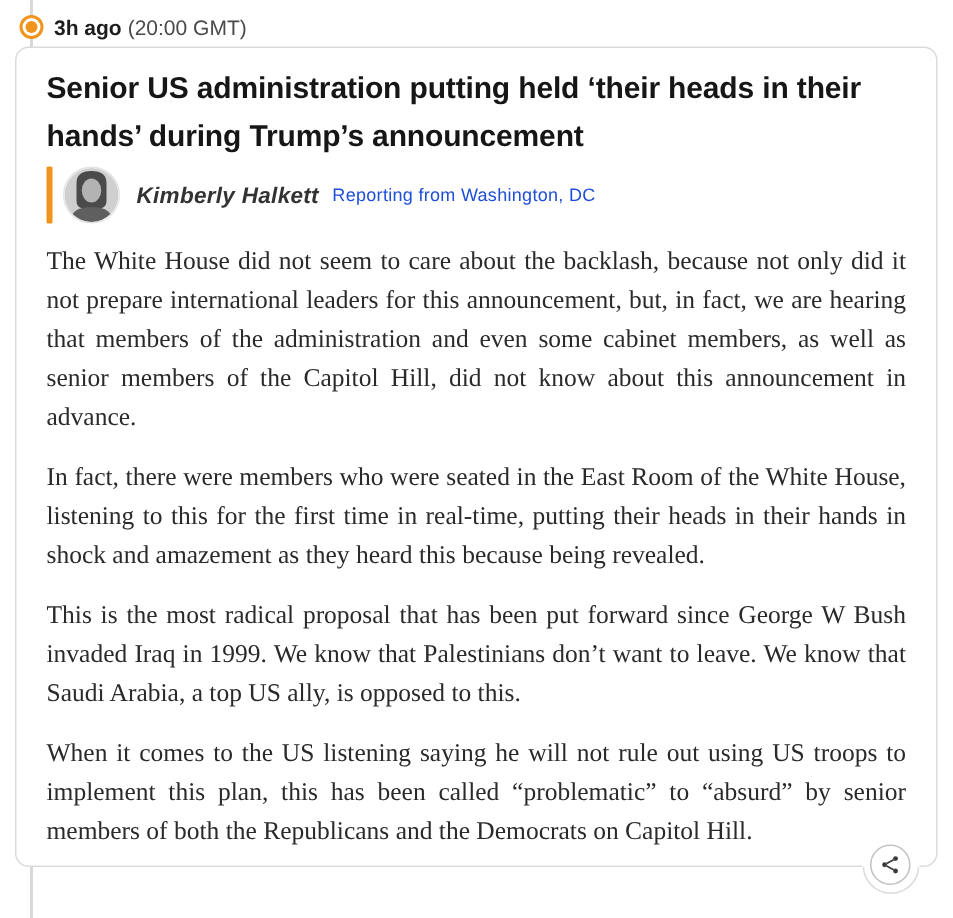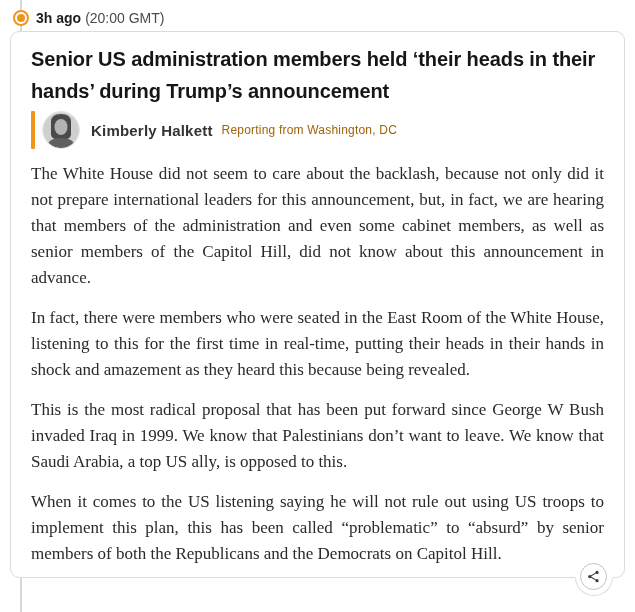--- a/index.html
+++ b/index.html
@@ -91,25 +91,26 @@
     flex: 0 0 auto;
     border: 1px solid #e3e3e3;
     box-sizing: border-box;
   }
   .author-name {
     margin-left: 11px;
     font-size: 15px;
     font-weight: bold;
     color: #333333;
     letter-spacing: 0.2px;
+    font-style: italic;
   }
   .author-role {
     margin-left: 9px;
     font-size: 12px;
-    color: #a16207;
+    color: #1d4ed8;
     letter-spacing: 0.2px;
   }
   .body p {
     margin: 10px 0 14px 0;
     font-family: "Liberation Serif", serif;
     font-size: 17px;
     line-height: 26px;
     color: #2a2a2a;
     text-align: justify;
     hyphens: auto;
@@ -159,21 +160,21 @@
   <header class="timestamp-row">
     <span class="timeline-dot">
       <span class="inner"></span>
     </span>
     <span class="time-ago">3h ago</span>
     <span class="time-gmt">(20:00 GMT)</span>
   </header>
 
   <article class="card">
 
-    <h2 class="headline">Senior US administration members held ‘their heads in their hands’ during Trump’s announcement</h2>
+    <h2 class="headline">Senior US administration putting held ‘their heads in their hands’ during Trump’s announcement</h2>
 
     <div class="author-row">
       <span class="author-bar"></span>
       <span class="avatar">
         <svg width="36" height="36" viewBox="0 0 36 36" aria-hidden="true">
           <defs>
             <clipPath id="avclip">
                 <circle cx="18" cy="18" r="18"></circle>
               </clipPath>
           </defs>

